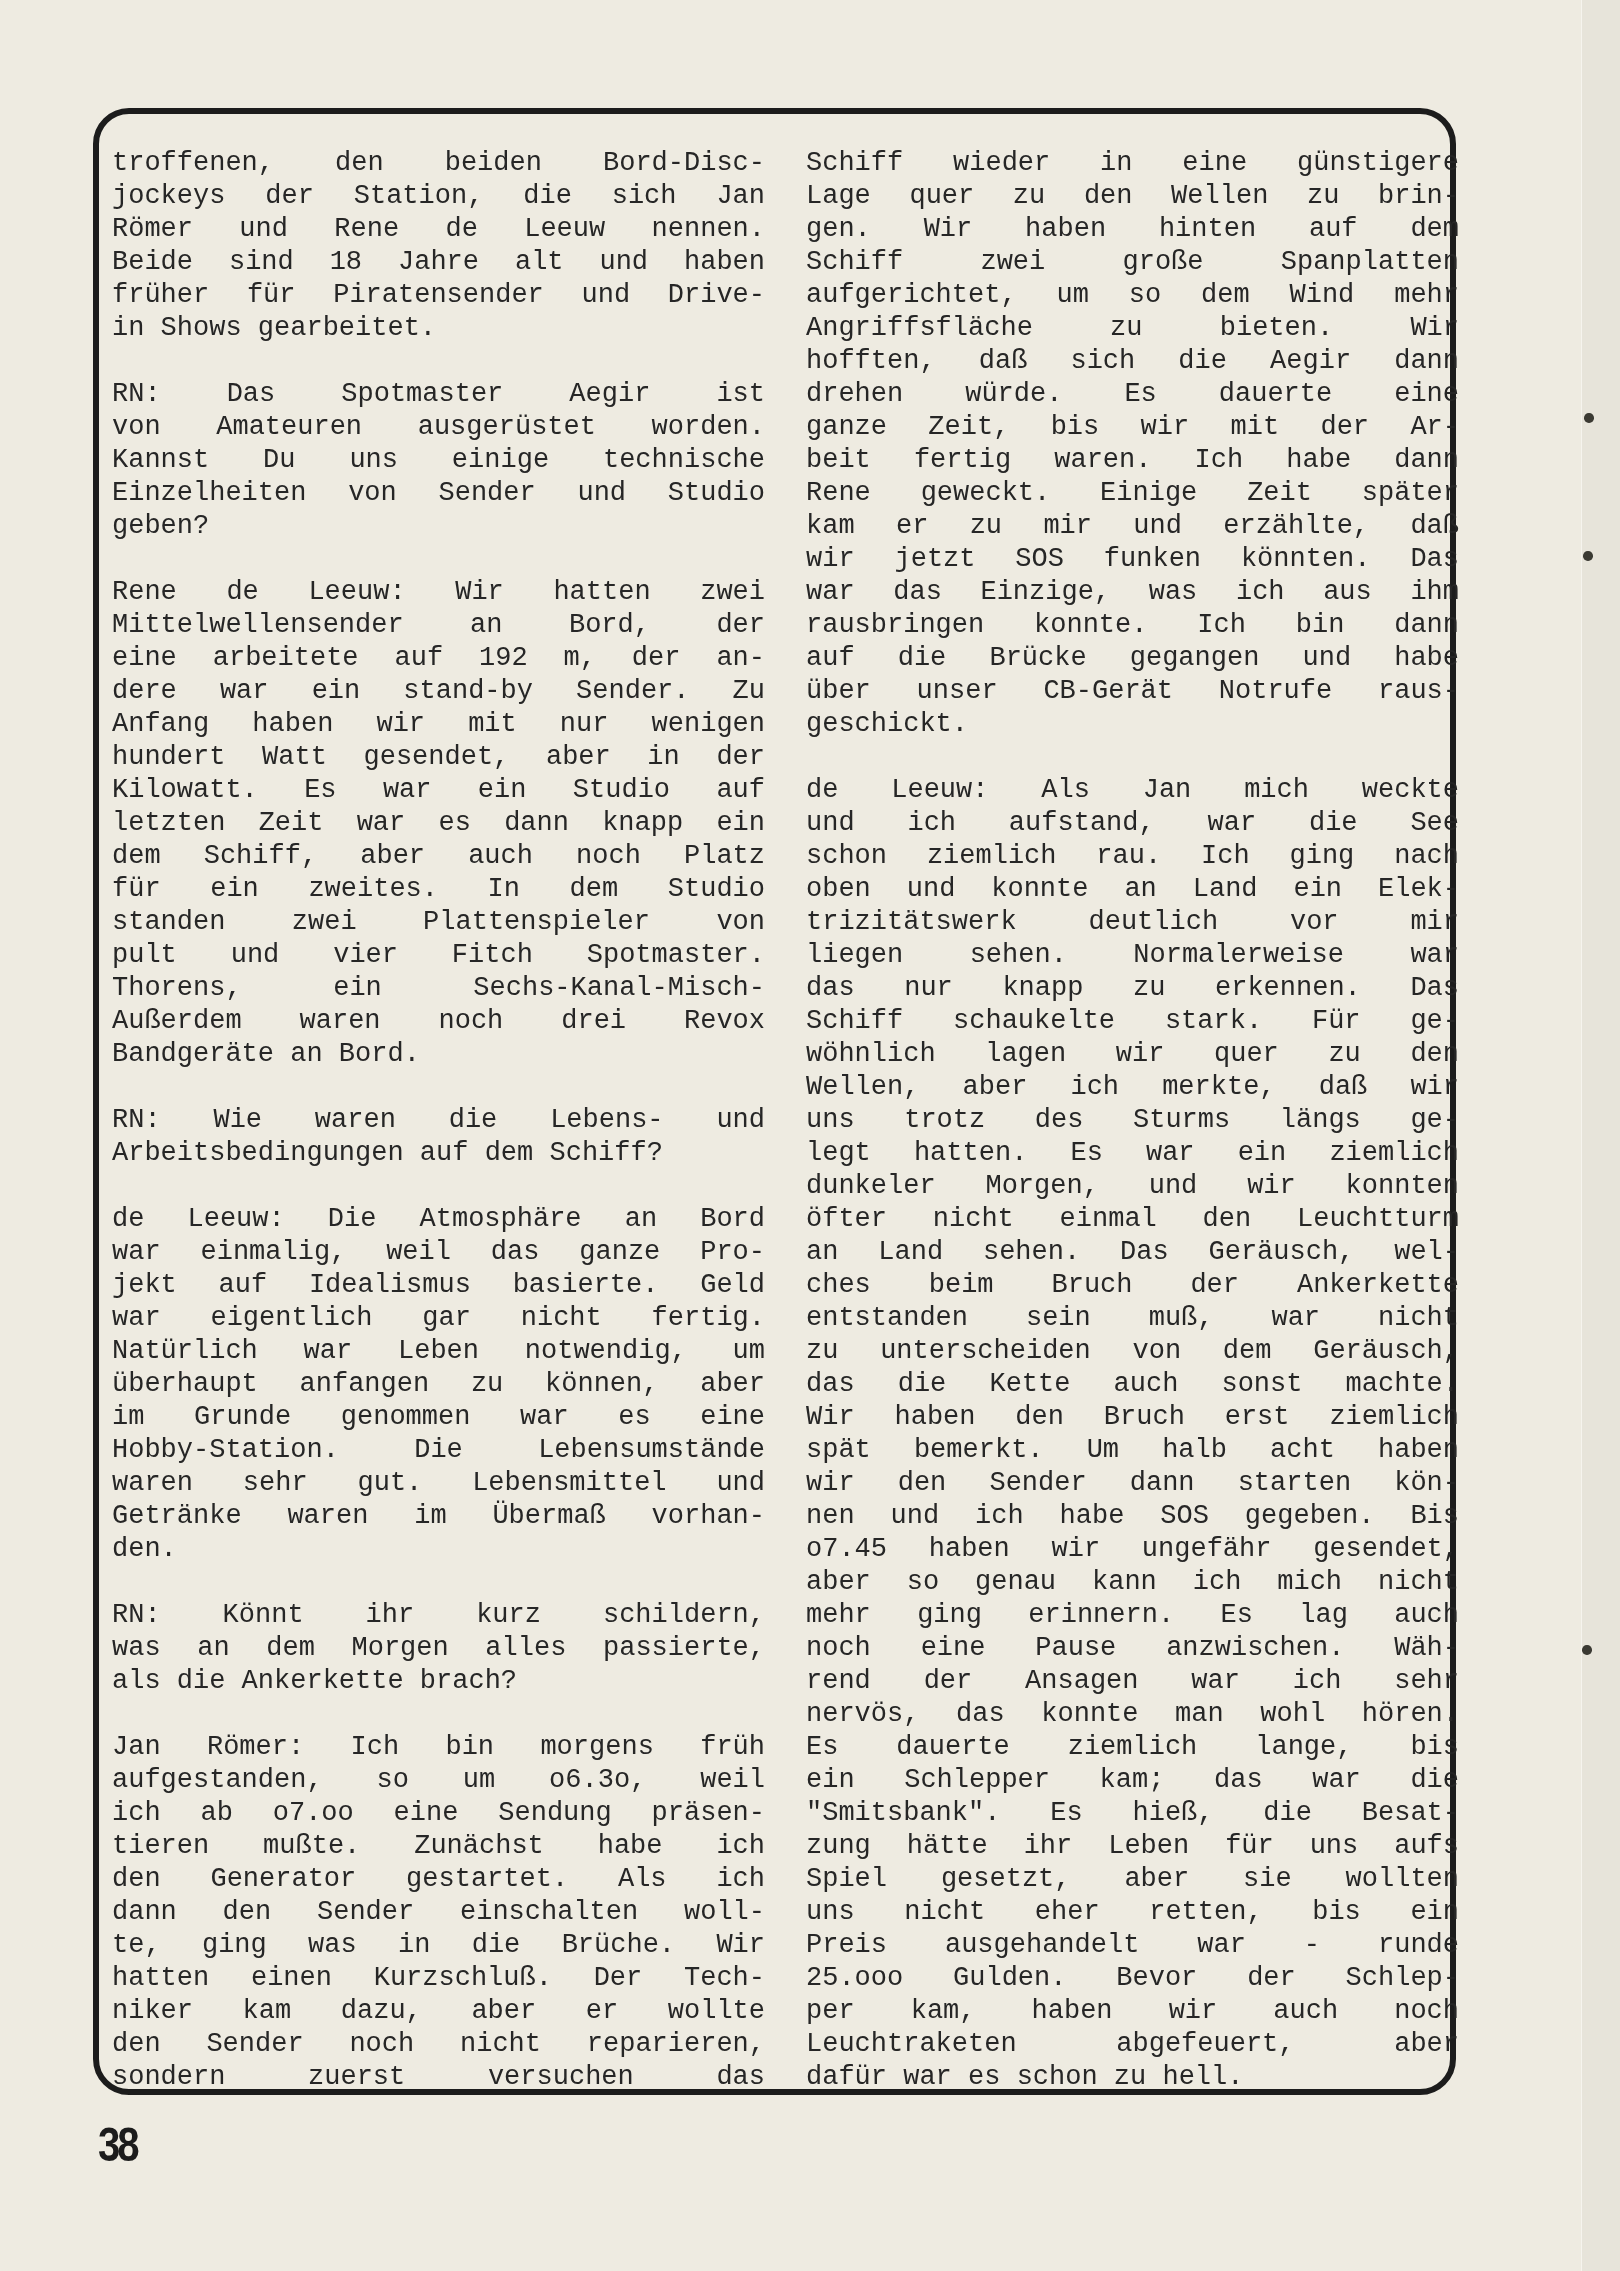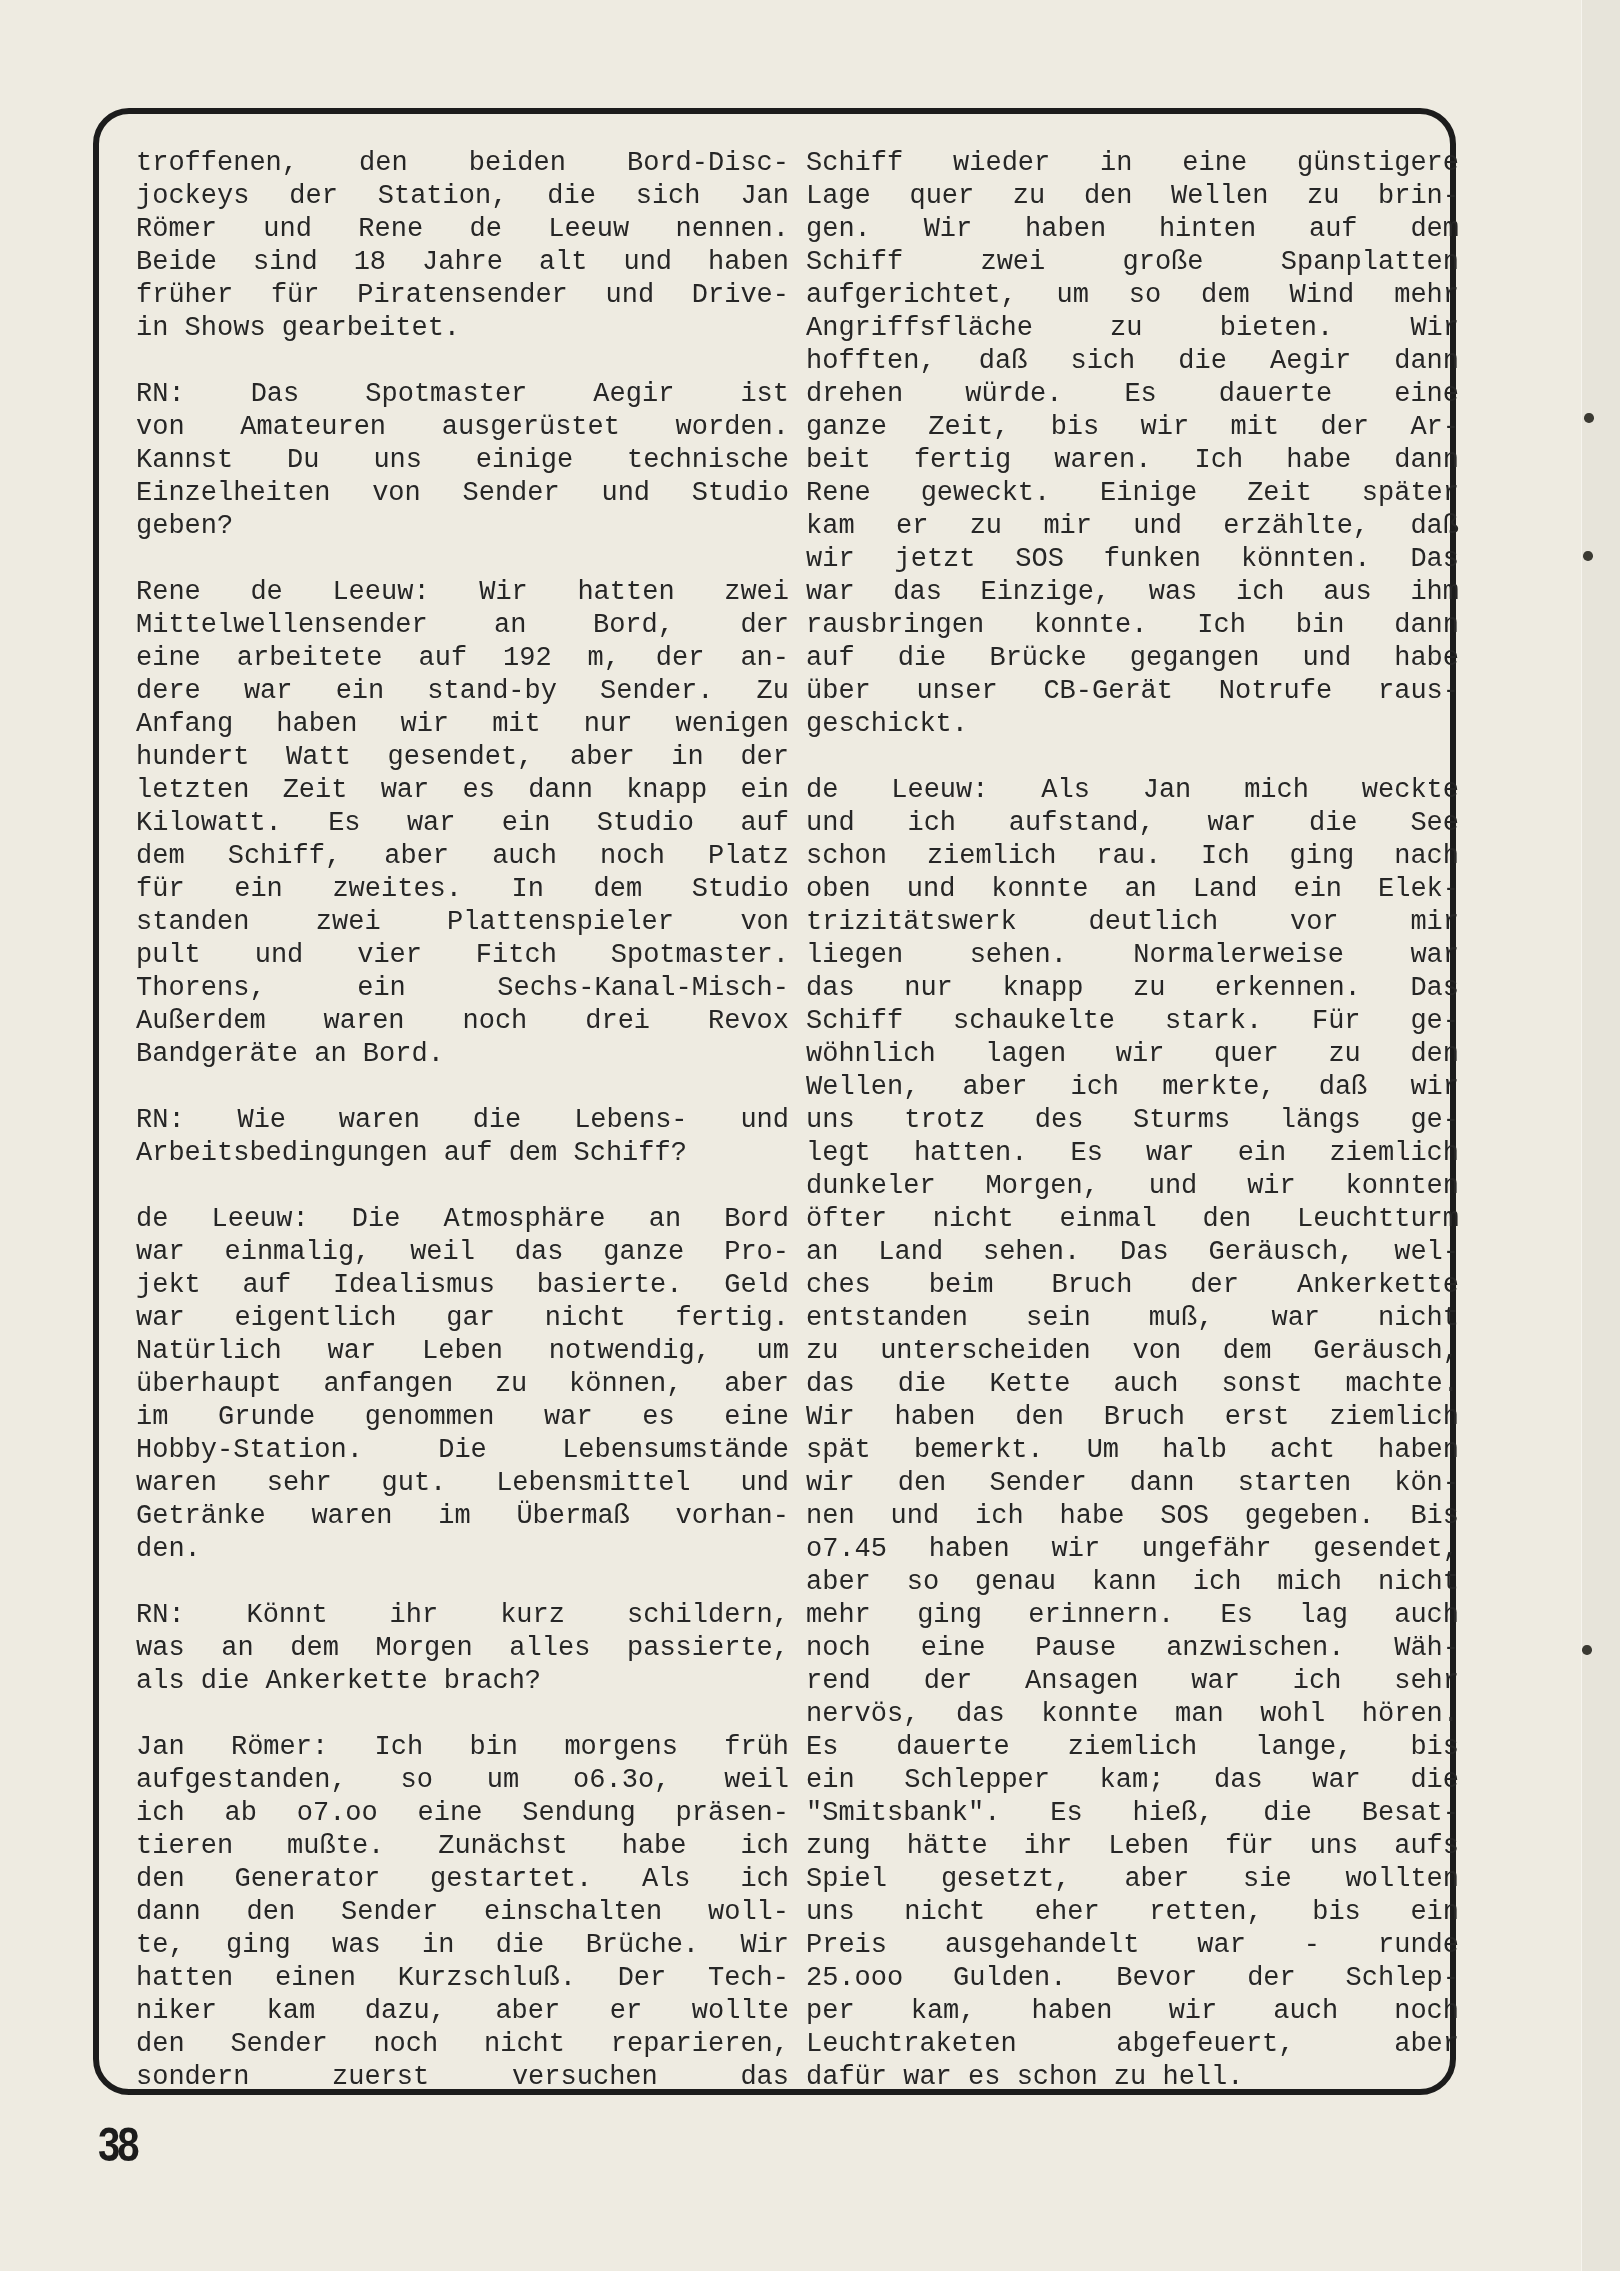--- a/index.html
+++ b/index.html
@@ -41,21 +41,21 @@
       border-radius: 36px;
       box-sizing: border-box;
     }
     .column {
       position: absolute;
       top: 147px;
       width: 653px;
       font-size: 27px;
       line-height: 33px;
     }
-    .col-left { left: 136px; }
+    .col-left { left: 112px; }
     .col-right { left: 806px; }
     .para {
       margin: 0 0 33px 0;
       text-align: justify;
       text-align-last: left;
       hyphens: manual;
     }
     .line {
       display: block;
       text-align: justify;
@@ -104,22 +104,22 @@
       <span class="line">Einzelheiten von Sender und Studio</span>
       <span class="line last">geben?</span>
     </div>
     <div class="para">
       <span class="line">Rene de Leeuw: Wir hatten zwei</span>
       <span class="line">Mittelwellensender an Bord, der</span>
       <span class="line">eine arbeitete auf 192 m, der an-</span>
       <span class="line">dere war ein stand-by Sender. Zu</span>
       <span class="line">Anfang haben wir mit nur wenigen</span>
       <span class="line">hundert Watt gesendet, aber in der</span>
+      <span class="line">Kilowatt. Es war ein Studio auf</span>
       <span class="line">letzten Zeit war es dann knapp ein</span>
-      <span class="line">Kilowatt. Es war ein Studio auf</span>
       <span class="line">dem Schiff, aber auch noch Platz</span>
       <span class="line">für ein zweites. In dem Studio</span>
       <span class="line">standen zwei Plattenspieler von</span>
       <span class="line">pult und vier Fitch Spotmaster.</span>
       <span class="line">Thorens, ein Sechs-Kanal-Misch-</span>
       <span class="line">Außerdem waren noch drei Revox</span>
       <span class="line last">Bandgeräte an Bord.</span>
     </div>
     <div class="para">
       <span class="line">RN: Wie waren die Lebens- und</span>

